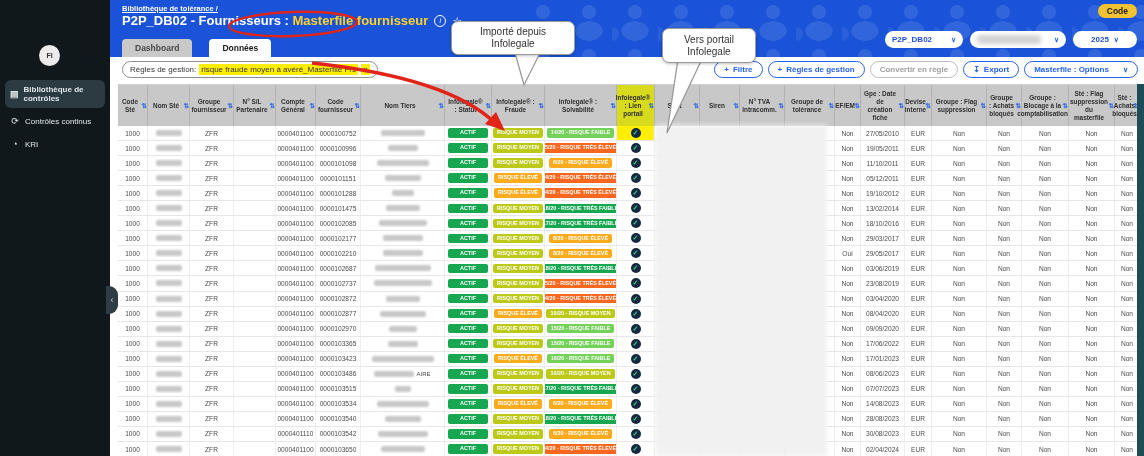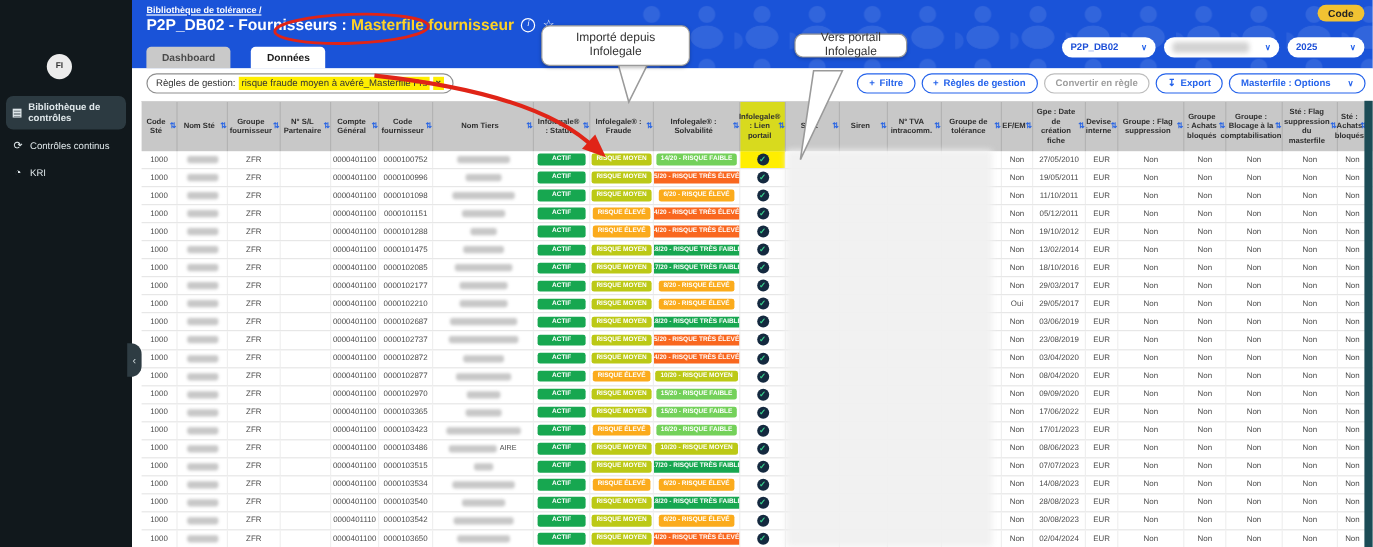--- a/index.html
+++ b/index.html
@@ -86,21 +86,21 @@
   .blurblock{position:absolute;left:545px;top:41px;width:172px;height:331px;border-radius:3px;
              background:rgba(240,240,240,.94);filter:blur(2.5px);pointer-events:none;z-index:4}
   .rstrip{position:absolute;left:1137px;top:84px;width:7px;height:372px;background:#1c4c56;z-index:6}
 
   
   .overlay{position:absolute;left:0;top:0;width:1144px;height:456px;z-index:55;pointer-events:none}
   .callout{position:absolute;z-index:60;background:#fff;border:1.5px solid #9a9a9a;border-radius:7px;
            display:flex;align-items:center;justify-content:center;text-align:center;font-size:10px;color:#333;
            line-height:1.2;box-shadow:0 1px 3px rgba(0,0,0,.25);padding:2px 8px;box-sizing:border-box}
   .c1{left:451px;top:21px;width:124px;height:34px}
-  .c2{left:662px;top:28px;width:94px;height:20px}
+  .c2{left:662px;top:28px;width:94px;height:35px}
 </style>
 </head>
 <body>
 
 <div>
 
   <aside class="sidebar">
     <div class="avatar">FI</div>
     <nav class="menu" id="side-menu">
         <div class="side-item active">
@@ -133,21 +133,21 @@
     <div class="aide">Code</div>
     <div class="selectors" id="selectors">
         <div class="sel" style="min-width: 78px;">
           <span class="sel-v">P2P_DB02</span>
           <span class="sel-ch">∨</span>
         </div>
         <div class="sel" style="min-width: 96px;">
           <span class="blurbar"></span>
           <span class="sel-ch">∨</span>
         </div>
-        <div class="sel" style="min-width: 64px;">
+        <div class="sel" style="min-width: 64px; justify-content: center;">
           <span class="sel-v">2025</span>
           <span class="sel-ch">∨</span>
         </div>
       </div>
     <div class="tabs" id="tabs">
         <div class="tab">Dashboard</div>
         <div class="tab active">Données</div>
       </div>
   </header>
 

